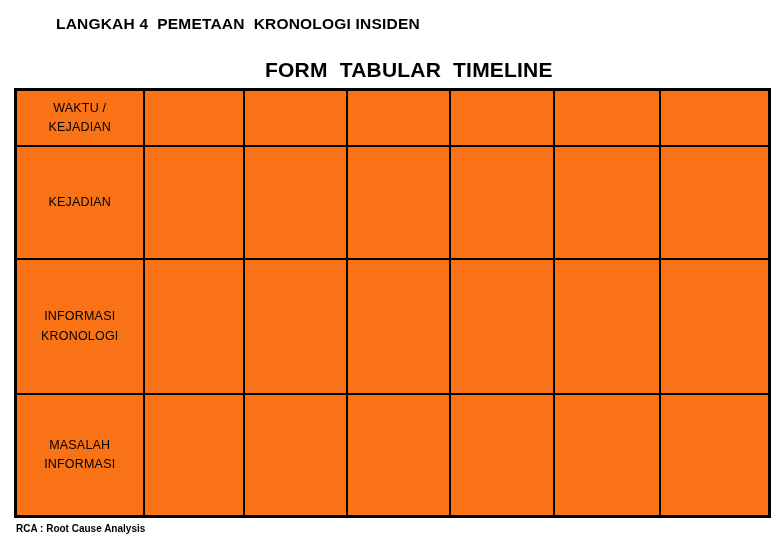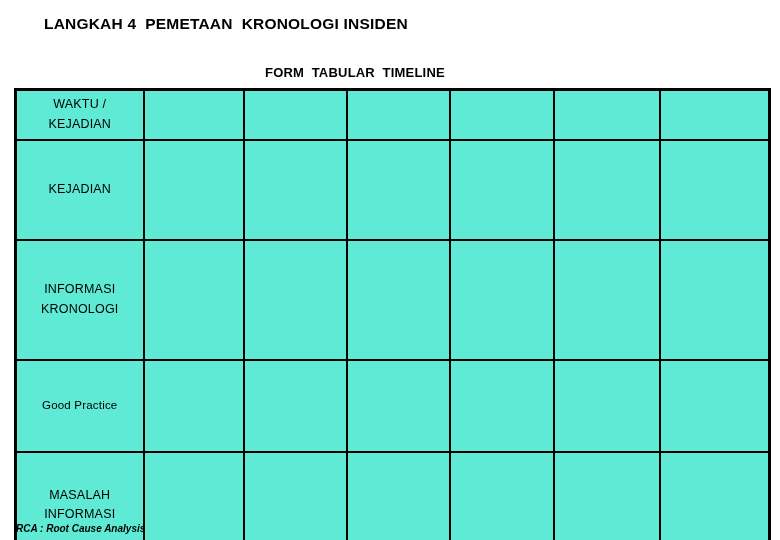--- a/index.html
+++ b/index.html
@@ -12,55 +12,54 @@
     height: 540px;
     position: relative;
     font-family: "Liberation Sans", sans-serif;
     color: #000000;
     overflow: hidden;
   }
 
   
   #title-main {
     position: absolute;
-    left: 44px;
+    left: 56px;
     top: 15px;
     font-size: 15.5px;
     font-weight: bold;
     letter-spacing: 0.2px;
     white-space: pre;
   }
   #title-sub {
     position: absolute;
     left: 265px;
     top: 58px;
-    font-size: 13px;
+    font-size: 21px;
     font-weight: bold;
     letter-spacing: 0.2px;
     white-space: pre;
-    margin-top: 7px;
   }
 
   
   #timeline-table {
     position: absolute;
     left: 14px;
     top: 88px;
     width: 754px;
     height: 430px;
     border-collapse: collapse;
     table-layout: fixed;
     border: 3px solid #000000;
   }
   #timeline-table td {
     border: 2px solid #000000;
     padding: 0;
     vertical-align: middle;
     text-align: center;
-    background: #5eead4;
+    background: #f97316;
   }
   #timeline-table td.label-cell {
     font-size: 12.5px;
     line-height: 1.55;
     letter-spacing: 0.2px;
     padding: 0 4px;
   }
   #timeline-table td.label-cell.small {
     font-size: 11.5px;
   }
@@ -68,21 +67,20 @@
     display: block;
     white-space: pre;
   }
 
   
   #footnote {
     position: absolute;
     left: 16px;
     top: 523px;
     font-size: 10px;
-    font-style: italic;
     font-weight: bold;
     white-space: pre;
   }
 </style>
 </head>
 <body>
 
 <div id="title-main">LANGKAH 4  PEMETAAN  KRONOLOGI INSIDEN</div>
 
 <div id="title-sub">FORM  TABULAR  TIMELINE</div>
@@ -126,31 +124,20 @@
           <span class="label-line">INFORMASI</span>
           <span class="label-line">KRONOLOGI</span>
         </td>
         <td class="data-cell"></td>
         <td class="data-cell"></td>
         <td class="data-cell"></td>
         <td class="data-cell"></td>
         <td class="data-cell"></td>
         <td class="data-cell"></td>
       </tr>
-      <tr style="height: 92px;">
-        <td class="label-cell small">
-          <span class="label-line">Good Practice</span>
-        </td>
-        <td class="data-cell"></td>
-        <td class="data-cell"></td>
-        <td class="data-cell"></td>
-        <td class="data-cell"></td>
-        <td class="data-cell"></td>
-        <td class="data-cell"></td>
-      </tr>
       <tr style="height: 108px;">
         <td class="label-cell">
           <span class="label-line">MASALAH</span>
           <span class="label-line">INFORMASI</span>
         </td>
         <td class="data-cell"></td>
         <td class="data-cell"></td>
         <td class="data-cell"></td>
         <td class="data-cell"></td>
         <td class="data-cell"></td>

